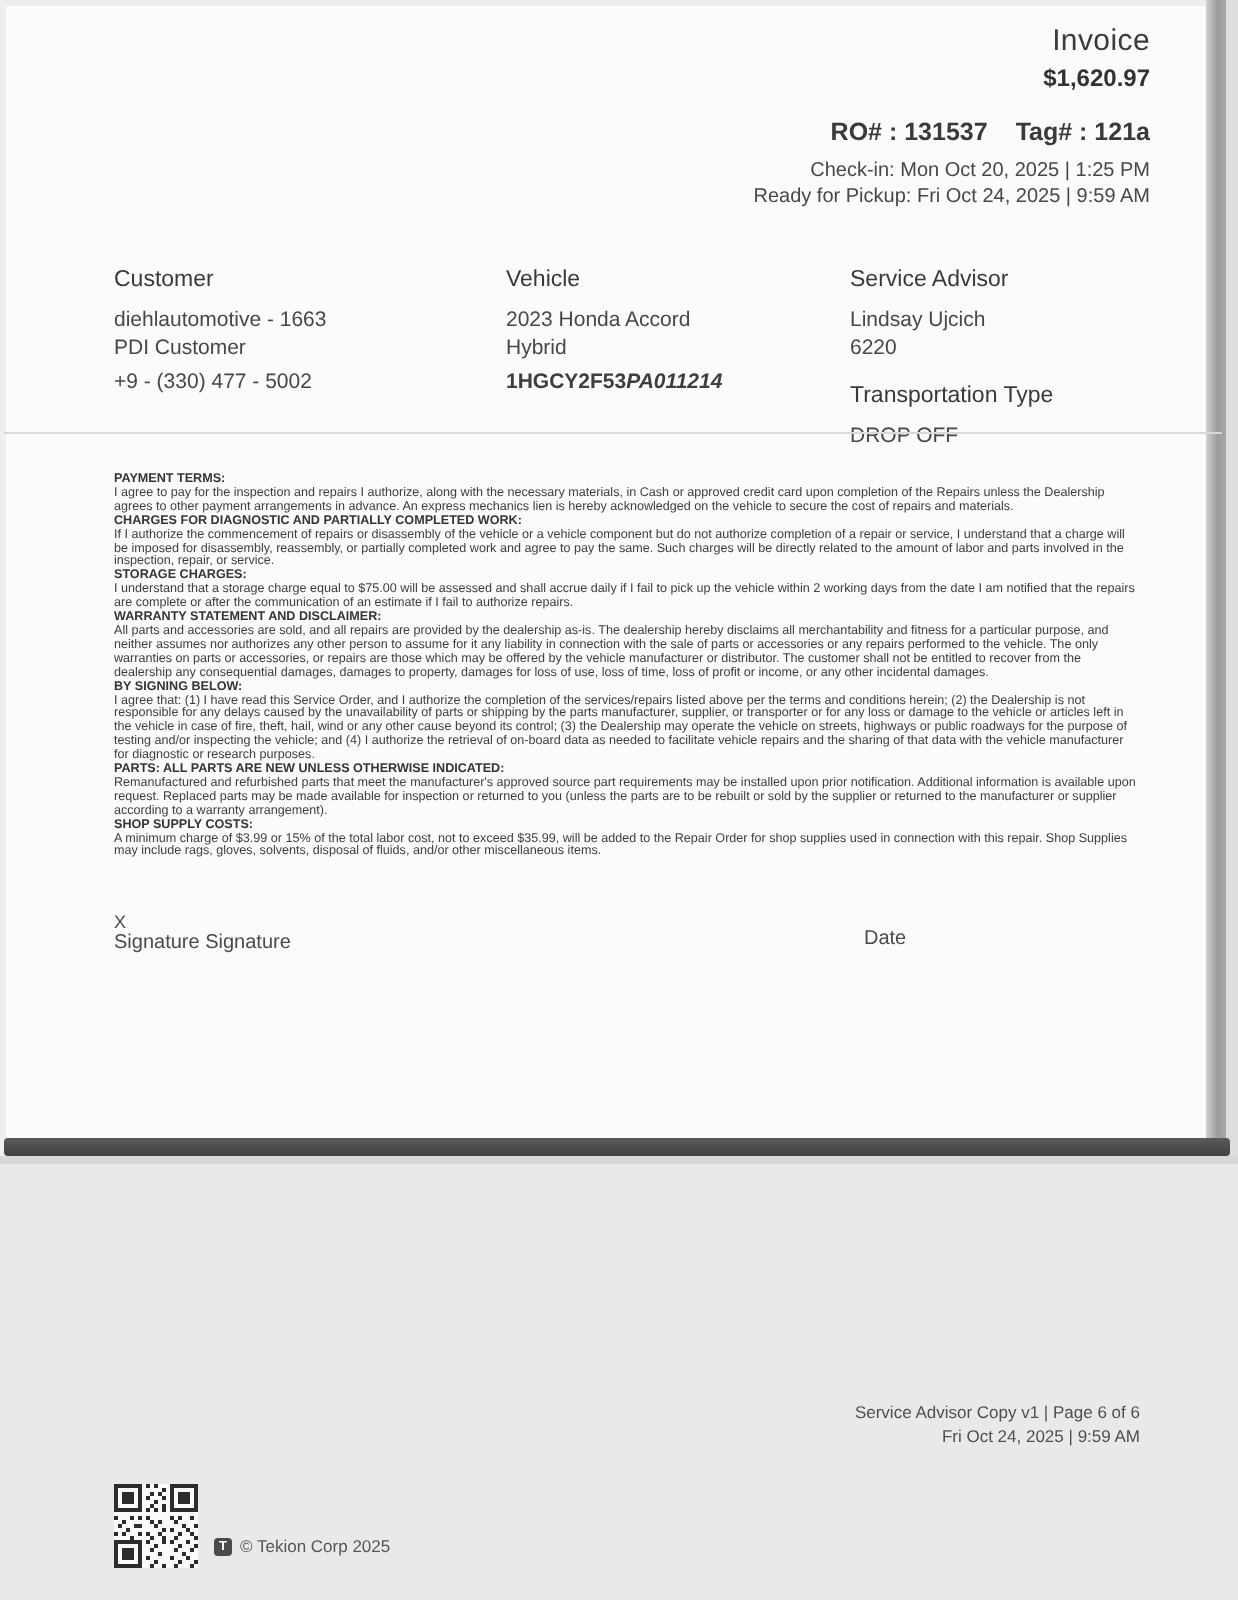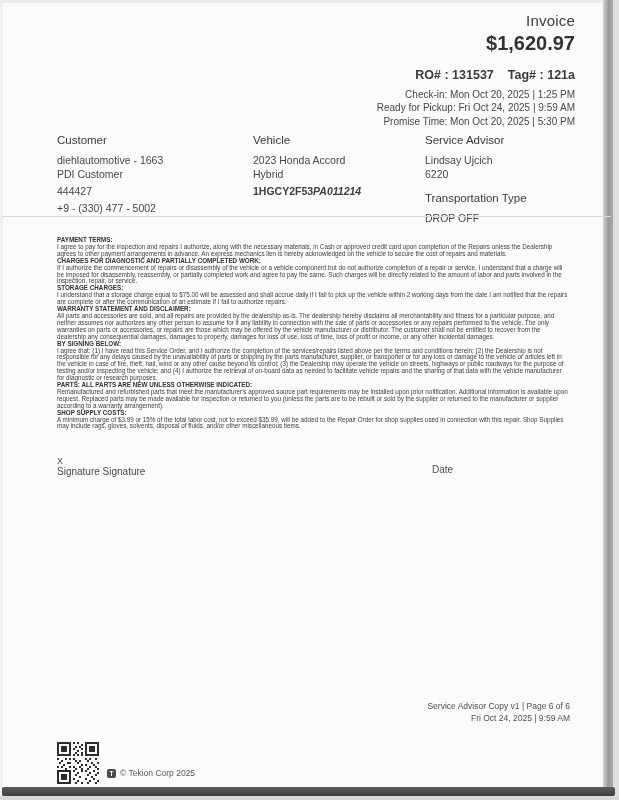--- a/index.html
+++ b/index.html
@@ -3,39 +3,39 @@
 <meta charset="utf-8">
 <style>
   html,body{margin:0;padding:0;}
   body{
     width:619px;height:800px;
     font-family:"Liberation Sans", sans-serif;
     background:#e9e9e9;
     overflow:hidden;
   }
   .scan-page{
-    position:relative;width:619px;height:800px;
+    position:relative;width:619px;height:582px;
     background:#fbfbfa;
     color:#414141;
   }
   
   .edge{position:absolute;}
   .edge-top{top:0;left:0;right:0;height:3px;background:#ececec;}
   .edge-left{top:0;left:0;bottom:0;width:3px;background:#efefef;}
   .edge-right-light{top:0;right:0;bottom:0;width:6px;background:#dedede;}
   .edge-right-dark{top:0;right:6px;bottom:8px;width:10px;background:linear-gradient(90deg,#d2d2d2,#9c9c9c 55%,#a8a8a8);}
   .edge-bottom-light{left:0;right:0;bottom:0;height:4px;background:#d8d8d8;}
   .edge-bottom-dark{left:2px;right:4px;bottom:4px;height:9px;background:linear-gradient(180deg,#5a5a5a,#3f3f3f);border-radius:2px;}
 
   
   .header{
     position:absolute;top:12px;right:44px;text-align:right;
   }
   .doc-type{font-size:15px;font-weight:500;color:#3c3c3c;letter-spacing:.2px;}
-  .doc-total{font-size:20px;font-weight:700;color:#323232;margin-top:3px;}
+  .doc-total{font-size:12px;font-weight:700;color:#323232;margin-top:3px;}
   .ro-line{margin-top:13px;font-size:12.5px;font-weight:700;color:#3a3a3a;}
   .ro-line .gap{display:inline-block;width:14px;}
   .date-lines{margin-top:6px;font-size:10px;line-height:13.4px;color:#474747;font-weight:500;}
 
   
   .info-col{position:absolute;top:133px;font-size:10.5px;line-height:14px;color:#474747;}
   .col-customer{left:57px;width:180px;}
   .col-vehicle{left:253px;width:160px;}
   .col-advisor{left:425px;width:170px;}
   .col-title{font-size:11.5px;font-weight:400;color:#3a3a3a;margin-bottom:6px;}
@@ -89,29 +89,27 @@
 
   <div class="header">
     <div class="doc-type">Invoice</div>
     <div class="doc-total">$1,620.97</div>
     <div class="ro-line">
       <span>RO# : 131537</span><span class="gap"></span><span>Tag# : 121a</span>
     </div>
     <div class="date-lines">
       <div>Check-in: Mon Oct 20, 2025 | 1:25 PM</div>
       <div>Ready for Pickup: Fri Oct 24, 2025 | 9:59 AM</div>
-      <div>Promise Time: Mon Oct 20, 2025 | 5:30 PM</div>
     </div>
   </div>
 
   <div class="info-col col-customer">
     <div class="col-title">Customer</div>
     <div class="info-line">diehlautomotive - 1663</div>
     <div class="info-line">PDI Customer</div>
-    <div class="info-line spaced">444427</div>
     <div class="info-line spaced">+9 - (330) 477 - 5002</div>
   </div>
 
   <div class="info-col col-vehicle">
     <div class="col-title">Vehicle</div>
     <div class="info-line">2023 Honda Accord</div>
     <div class="info-line">Hybrid</div>
     <div class="info-line spaced vin">
       <span>1HGCY2F53</span><span class="vin-italic">PA011214</span>
     </div>

